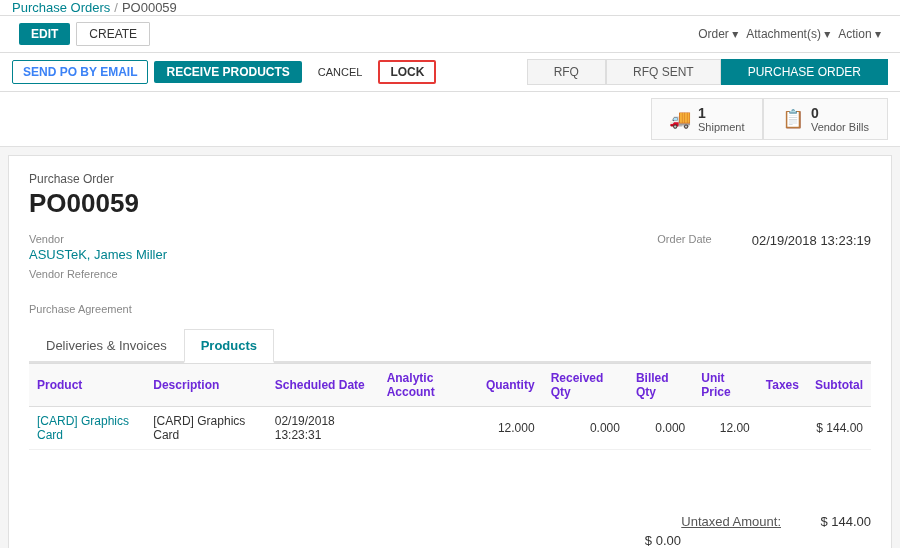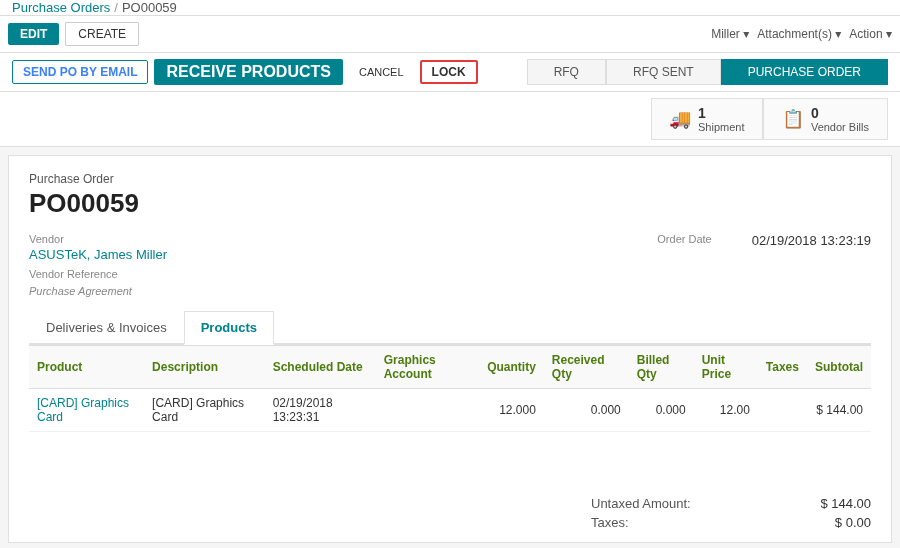--- a/index.html
+++ b/index.html
@@ -14,21 +14,21 @@
       align-items: center;
       gap: 4px;
     }
     .breadcrumb-link { color: #00838f; text-decoration: none; font-size: 13px; cursor: pointer; }
     .breadcrumb-sep { color: #999; font-size: 13px; }
     .breadcrumb-current { color: #555; font-size: 13px; }
 
     
     .action-bar {
       background: #fff;
-      padding: 6px 8px;
+      padding: 6px 19px;
       border-bottom: 1px solid #ddd;
       display: flex;
       align-items: center;
       gap: 6px;
     }
     .btn-edit {
       background: #00838f;
       color: #fff;
       border: none;
       padding: 4px 12px;
@@ -73,21 +73,21 @@
       font-size: 12px;
       cursor: pointer;
       border-radius: 2px;
       font-weight: bold;
     }
     .btn-receive {
       background: #00838f;
       color: #fff;
       border: none;
       padding: 4px 12px;
-      font-size: 16px;
+      font-size: 12px;
       font-weight: bold;
       cursor: pointer;
       border-radius: 2px;
     }
     .btn-cancel {
       background: transparent;
       color: #333;
       border: none;
       padding: 4px 10px;
       font-size: 11px;
@@ -196,41 +196,41 @@
       border-collapse: collapse;
       margin-top: 0;
       font-size: 12px;
     }
     .order-table th {
       background: #f9f9f9;
       border-bottom: 1px solid #ddd;
       border-top: 1px solid #ddd;
       padding: 7px 8px;
       text-align: left;
-      color: #4d7c0f;
+      color: #6d28d9;
       font-weight: bold;
     }
     .order-table td {
       padding: 7px 8px;
       border-bottom: 1px solid #f0f0f0;
       color: #333;
     }
     .order-table td.num { text-align: right; }
     .product-link { color: #00838f; cursor: pointer; }
 
     
     .totals-section {
       display: flex;
       justify-content: flex-end;
       padding: 12px 20px 10px 0;
       background: #fff;
     }
     .totals-table { font-size: 13px; min-width: 280px; }
     .totals-row { display: flex; justify-content: space-between; padding: 2px 0; }
-    .totals-label { color: #555; flex: 1; }
+    .totals-label { color: #555; text-align: right; flex: 1; text-decoration: underline; }
     .totals-value { min-width: 90px; text-align: right; color: #333; }
 
     .empty-rows { height: 40px; background: #fff; }
 
     .page-wrapper {
       background: #f5f5f5;
       min-height: 548px;
     }
 
     .content-card {
@@ -248,21 +248,21 @@
     <a class="breadcrumb-link">Purchase Orders</a>
     <span class="breadcrumb-sep">/</span>
     <span class="breadcrumb-current">PO00059</span>
   </div>
 
   <div class="action-bar">
     <button class="btn-edit">EDIT</button>
     <button class="btn-create">CREATE</button>
     <div class="action-right">
       <span>
-        <span>Miller</span> ▾
+        <span>Order</span> ▾
       </span>
       <span>
         <span>Attachment(s)</span> ▾
       </span>
       <span>
         <span>Action</span> ▾
       </span>
     </div>
   </div>
 
@@ -298,42 +298,42 @@
   <div class="content-card">
     <div class="main-content">
       <div class="doc-type">Purchase Order</div>
       <div class="doc-number">PO00059</div>
 
       <div class="fields-row">
         <div class="field-group">
           <span class="field-label">Vendor</span>
           <span class="field-value">ASUSTeK, James Miller</span>
           <span class="field-label" style="margin-top:4px;">Vendor Reference</span>
-          <span class="field-label" style="margin-top:3px;font-style:italic;">Purchase Agreement</span>
+          <span class="field-label" style="margin-top:21px;">Purchase Agreement</span>
         </div>
         <div class="field-group field-group-right">
           <div style="display:flex; gap:40px;">
             <span class="field-label">Order Date</span>
             <span class="field-value-plain">02/19/2018 13:23:19</span>
           </div>
         </div>
       </div>
 
       <div class="tabs">
         <div class="tab">Deliveries &amp; Invoices</div>
         <div class="tab active">Products</div>
       </div>
 
       <table class="order-table">
         <thead>
           <tr>
             <th>Product</th>
             <th>Description</th>
             <th>Scheduled Date</th>
-            <th>Graphics Account</th>
+            <th>Analytic Account</th>
             <th>Quantity</th>
             <th>Received Qty</th>
             <th>Billed Qty</th>
             <th>Unit Price</th>
             <th>Taxes</th>
             <th style="text-align:right;">Subtotal</th>
           </tr>
         </thead>
         <tbody>
           <tr>
@@ -354,20 +354,19 @@
       <div class="empty-rows"></div>
     </div>
 
     <div class="totals-section">
       <div class="totals-table">
         <div class="totals-row">
           <span class="totals-label">Untaxed Amount:</span>
           <span class="totals-value">$ 144.00</span>
         </div>
         <div class="totals-row">
-          <span class="totals-label">Taxes:</span>
           <span class="totals-value">$ 0.00</span>
         </div>
 
       </div>
     </div>
   </div>
 </div>
 
 </body></html>

